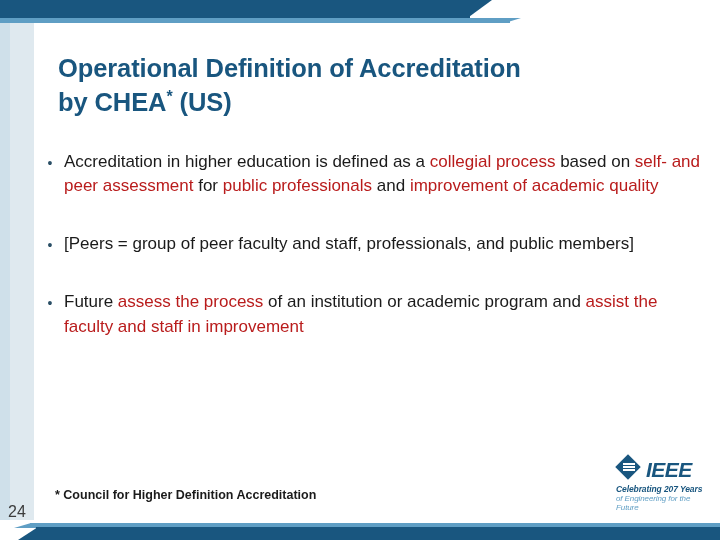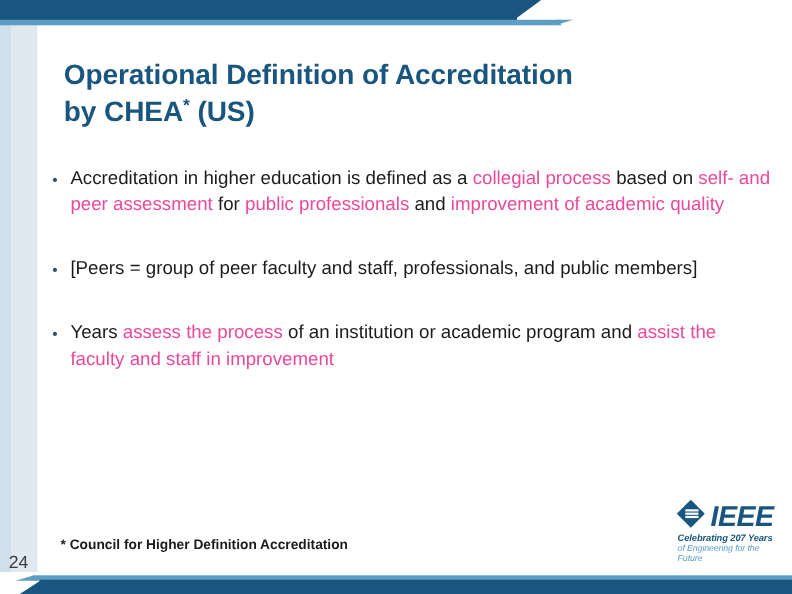--- a/index.html
+++ b/index.html
@@ -166,21 +166,21 @@
     line-height: 1.5;
     padding-top: 3px;
   }
   .bullet-text {
     flex: 1 1 auto;
     font-size: 17px;
     line-height: 1.42;
     color: #1b1b1b;
   }
   .hl {
-    color: #ec4899;
+    color: #b91c1c;
     text-align: center;
   }
 
   
   .footnote {
     position: absolute;
     left: 55px;
     top: 488px;
     font-size: 12.5px;
     font-weight: bold;
@@ -231,21 +231,21 @@
     width: 12px;
     height: 9px;
   }
   .logo-bars span {
     display: block;
     background: #ffffff;
     height: 2px;
     margin-bottom: 1px;
   }
   .logo-word {
-    font-size: 26px;
+    font-size: 21px;
     font-weight: bold;
     color: #19567f;
     font-style: italic;
     letter-spacing: -0.5px;
     line-height: 1;
   }
   .logo-tag1 {
     font-size: 8.5px;
     font-weight: bold;
     color: #19567f;
@@ -293,21 +293,21 @@
     <div class="bullet-row">
       <div class="bullet-mark">•</div>
       <div class="bullet-text">
         <span>[Peers = group of peer faculty and staff, professionals, and public members]</span>
       </div>
     </div>
 
     <div class="bullet-row">
       <div class="bullet-mark">•</div>
       <div class="bullet-text">
-        <span>Years </span><span class="hl">assess the process</span><span> of an institution or academic program and </span><span class="hl">assist the faculty and staff in improvement</span>
+        <span>Future </span><span class="hl">assess the process</span><span> of an institution or academic program and </span><span class="hl">assist the faculty and staff in improvement</span>
       </div>
     </div>
 
   </div>
 
   <div class="footnote">* Council for Higher Definition Accreditation</div>
 
   <div class="slide-number">24</div>
 
   <div class="logo">

